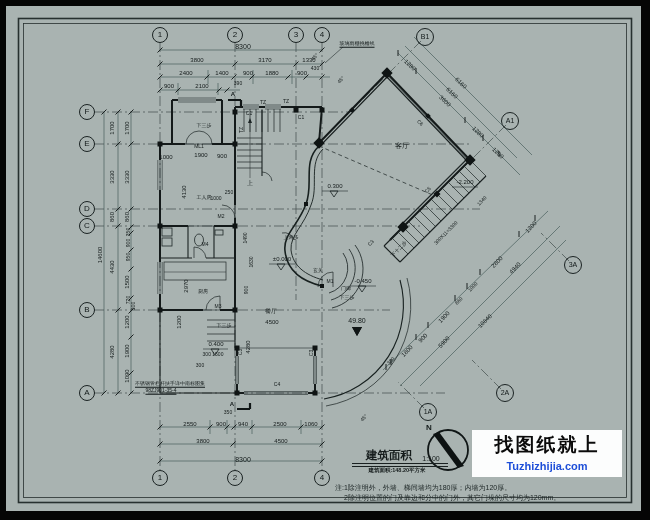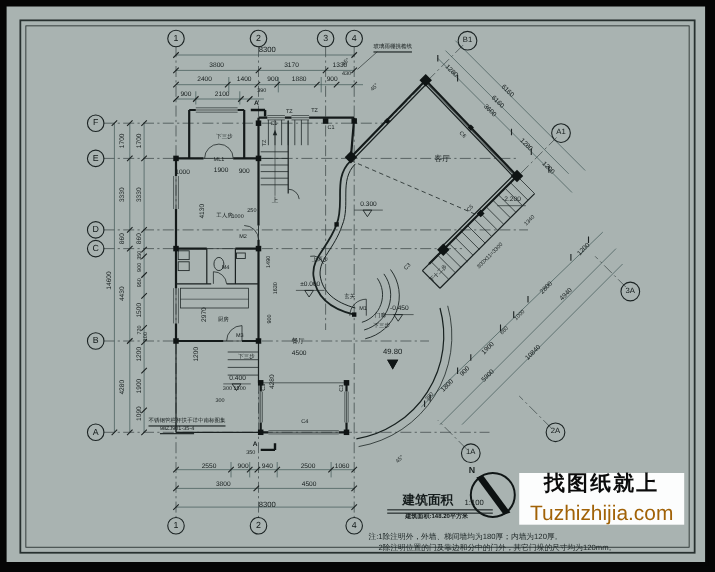--- a/index.html
+++ b/index.html
@@ -16,23 +16,23 @@
   .d45{transform:translate(-50%,-50%) rotate(45deg)}
   .dm45{transform:translate(-50%,-50%) rotate(-45deg)}
   .u{border-bottom:.7px solid #151c1c;padding-bottom:.5px}
   .bub{position:absolute;transform:translate(-50%,-50%);width:14px;height:14px;
        border:1px solid #1b2323;border-radius:50%;font-size:8px;line-height:14px;
        text-align:center;color:#111818;font-style:normal}
   .bw{width:16px;height:16px;line-height:16px;font-size:7px}
   .tl{position:absolute;background:#1a2121;height:1.4px}
   .tl2{height:.7px}
   .wm{position:absolute;left:472px;top:430px;width:150px;height:47px;background:#fcfdfd;
-      display:flex;flex-direction:column;align-items:center;justify-content:space-between;gap:7px}
+      display:flex;flex-direction:column;align-items:center;justify-content:center;gap:7px}
   .wm-cta{font-size:19px;font-weight:bold;color:#0b0b0b;letter-spacing:2px;line-height:1}
-  .wm-site{font-size:19px;font-weight:normal;color:#a16207;line-height:1}
+  .wm-site{font-size:11px;font-weight:bold;color:#1d4ed8;line-height:1}
   .note{position:absolute;font-size:7px;color:#1b2424;white-space:nowrap}
 </style>
 </head>
 <body>
 
 <div class="sheet">
 
 <svg width="650" height="520" viewBox="0 0 650 520">
 
   <g fill="none" stroke="#27302f">

